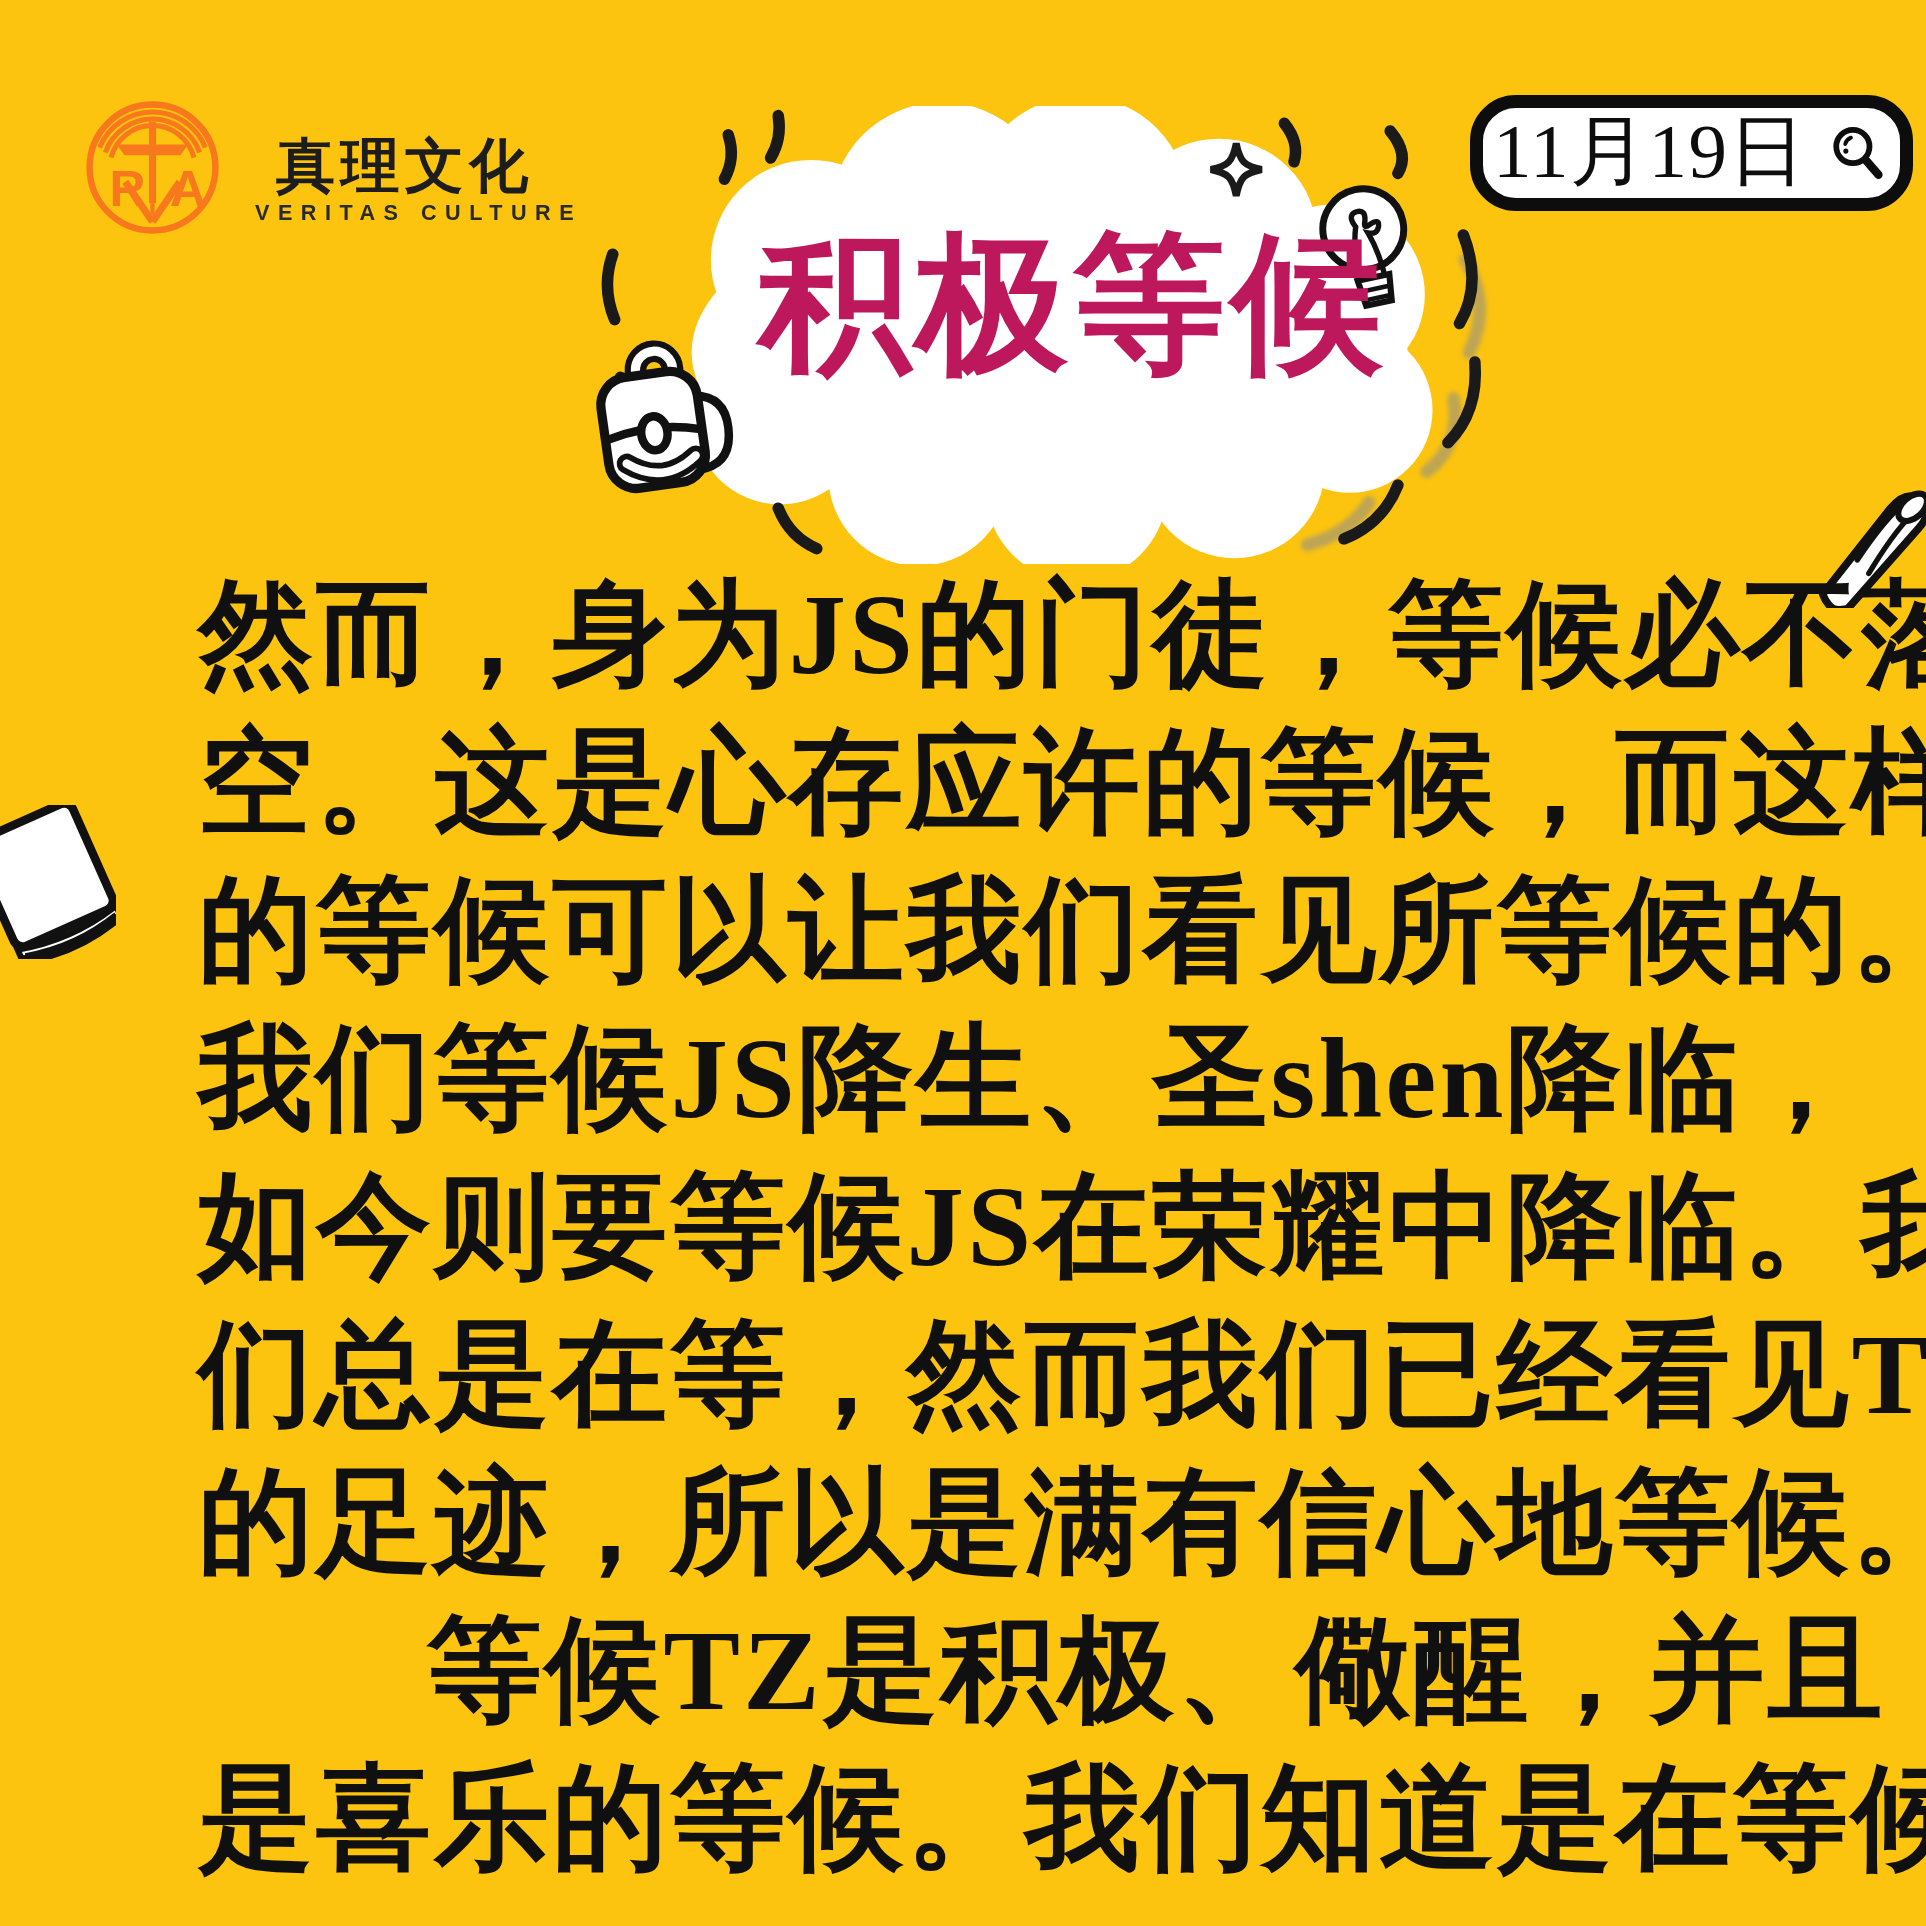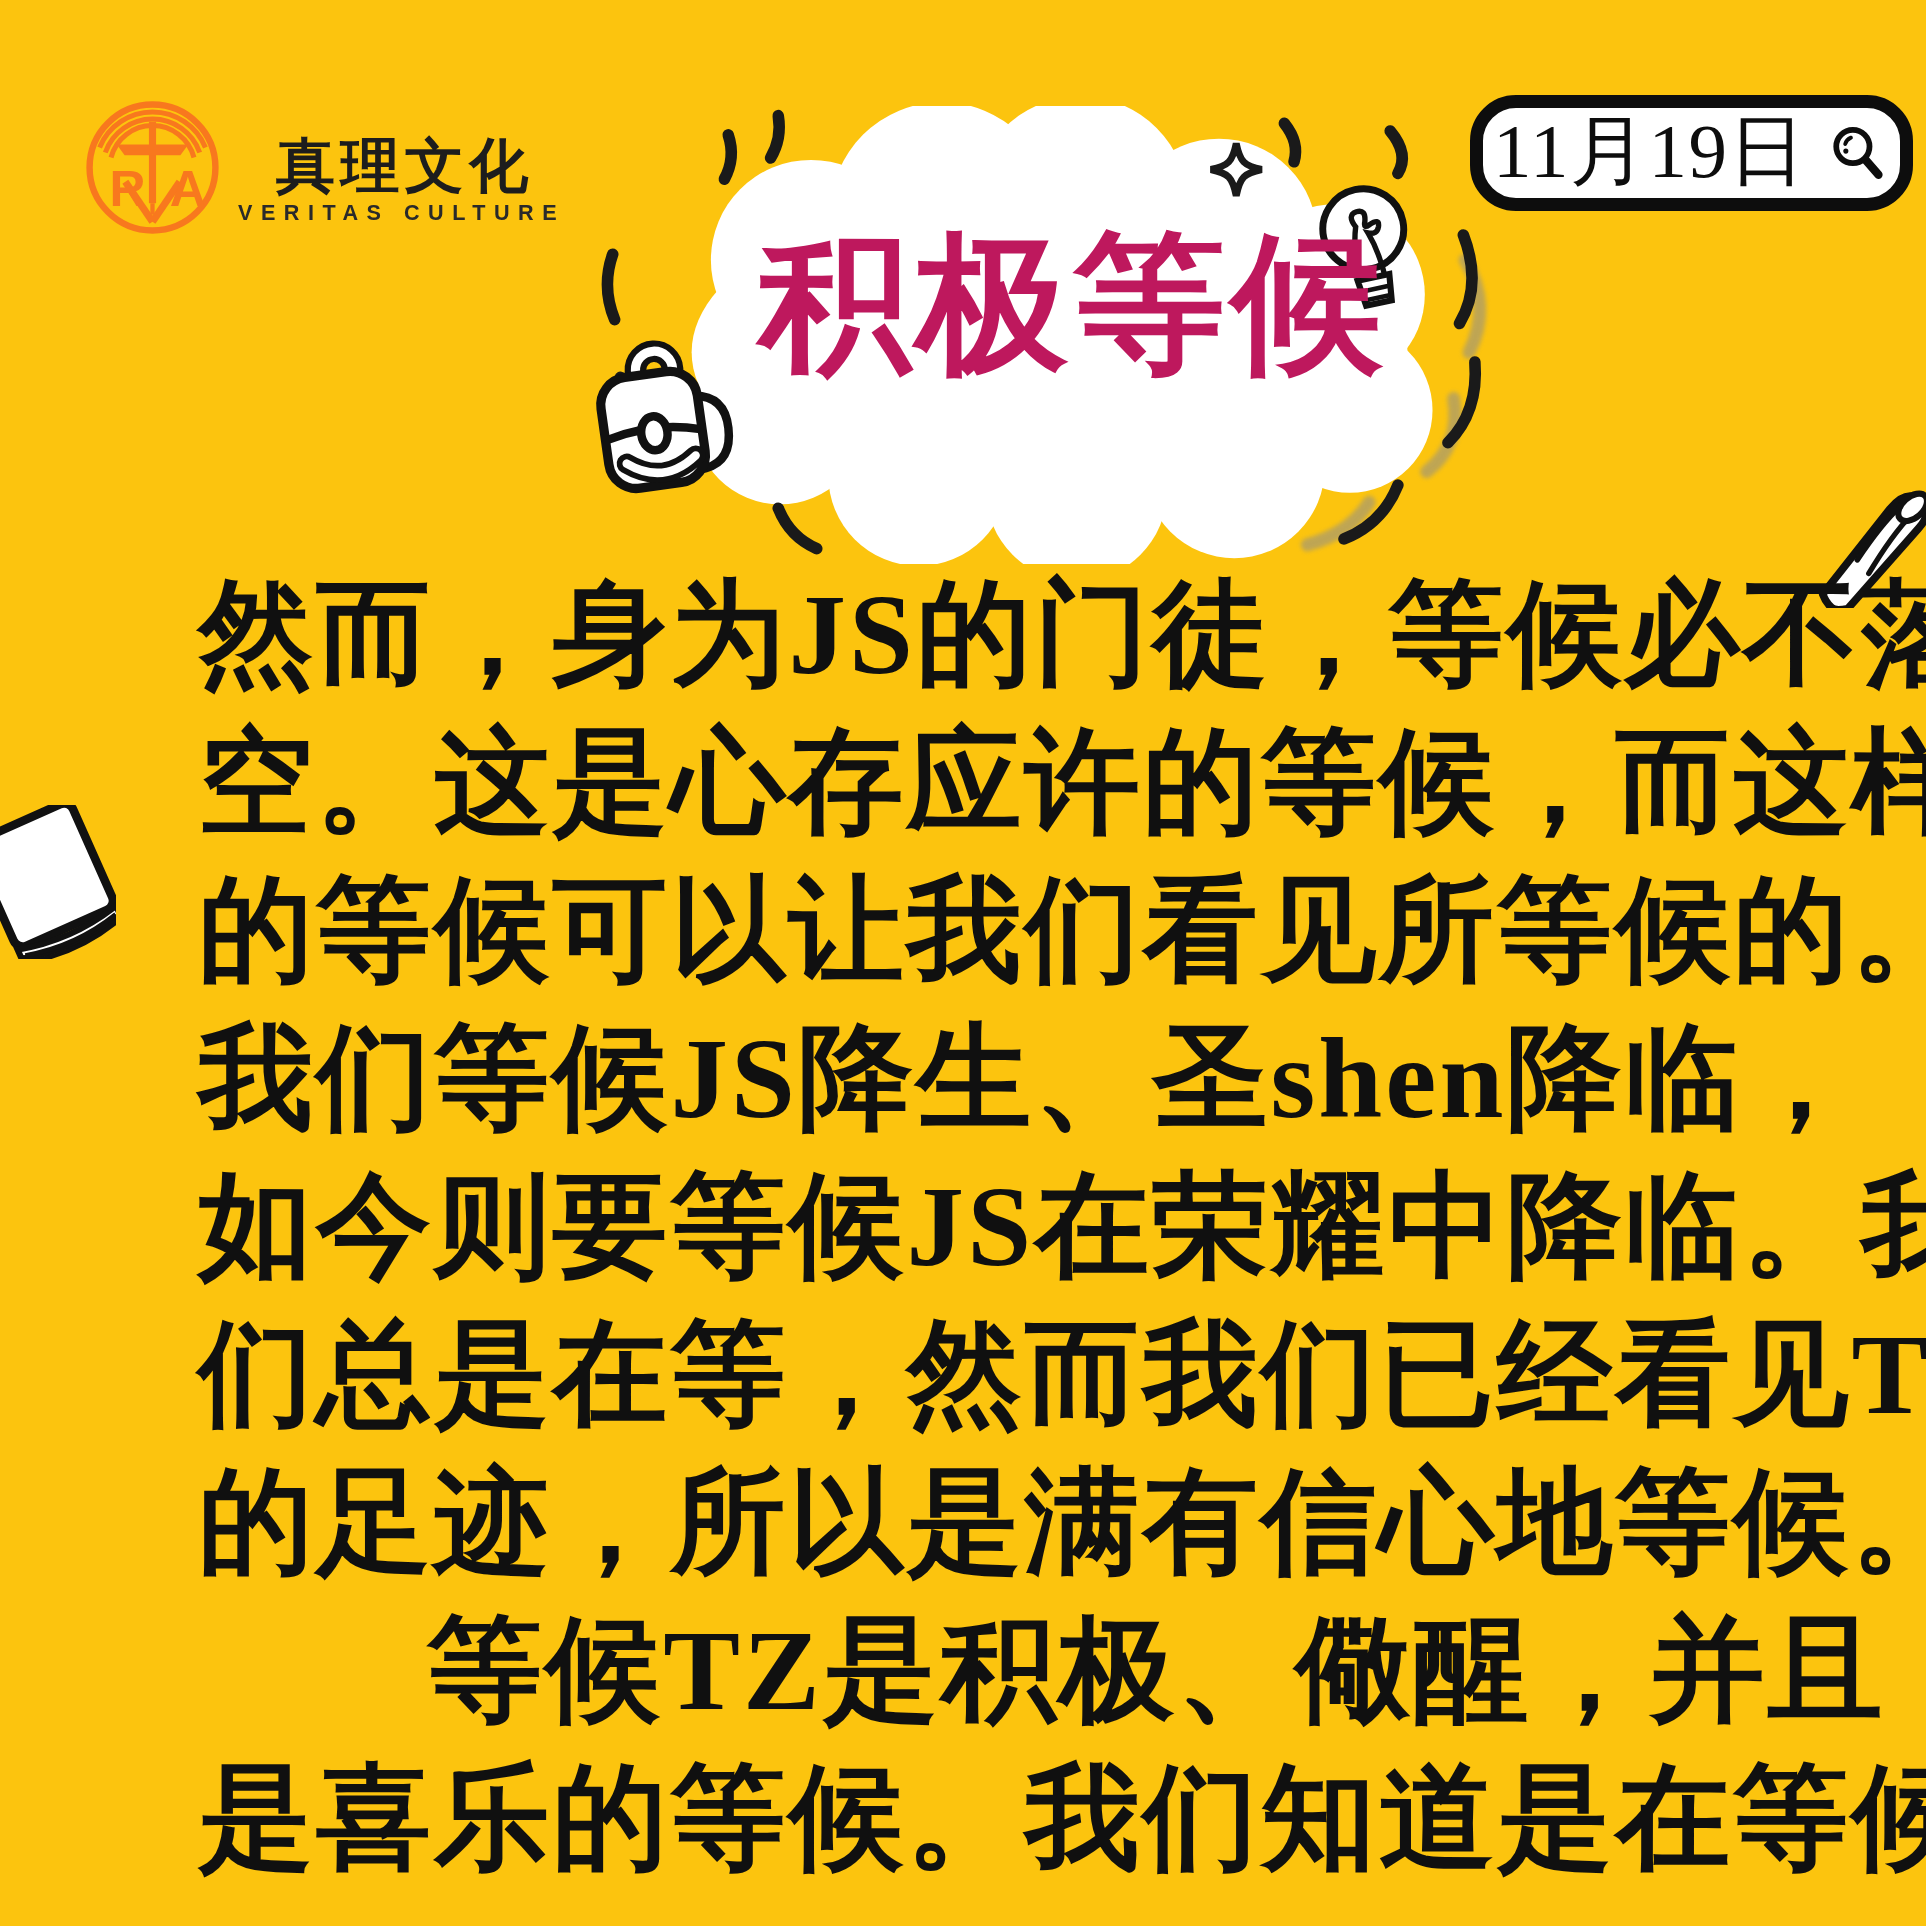--- a/index.html
+++ b/index.html
@@ -13,21 +13,21 @@
   .canvas { position:absolute; left:0; top:0; width:1940px; height:2623px; background:#FCC40E; overflow:hidden; }
 
   
   .logo-svg { position:absolute; left:81px; top:96px; width:143px; height:143px; }
   .brand-cn {
     position:absolute; left:252px; top:127px;
     font-family:"Liberation Serif","DejaVu Serif",serif;
     font-weight:bold; font-size:59px; letter-spacing:5.4px; color:#1d1d1d;margin-left:24px;
   }
   .brand-en {
-    position:absolute; left:238px; top:200px;
+    position:absolute; left:255px; top:200px;
     font-size:21.6px; font-weight:600; letter-spacing:8.5px; color:#2a2a2a;text-align:right;
   }
 
   
   .date-badge {
     position:absolute; left:1470px; top:83px; width:443px; height:116px;
     background:#ffffff; border:13px solid #0d0d0d; border-radius:46px;
     display:flex; align-items:center; justify-content:center; gap:19px;margin-top:12px;
   }
   .date-badge .date-text {

